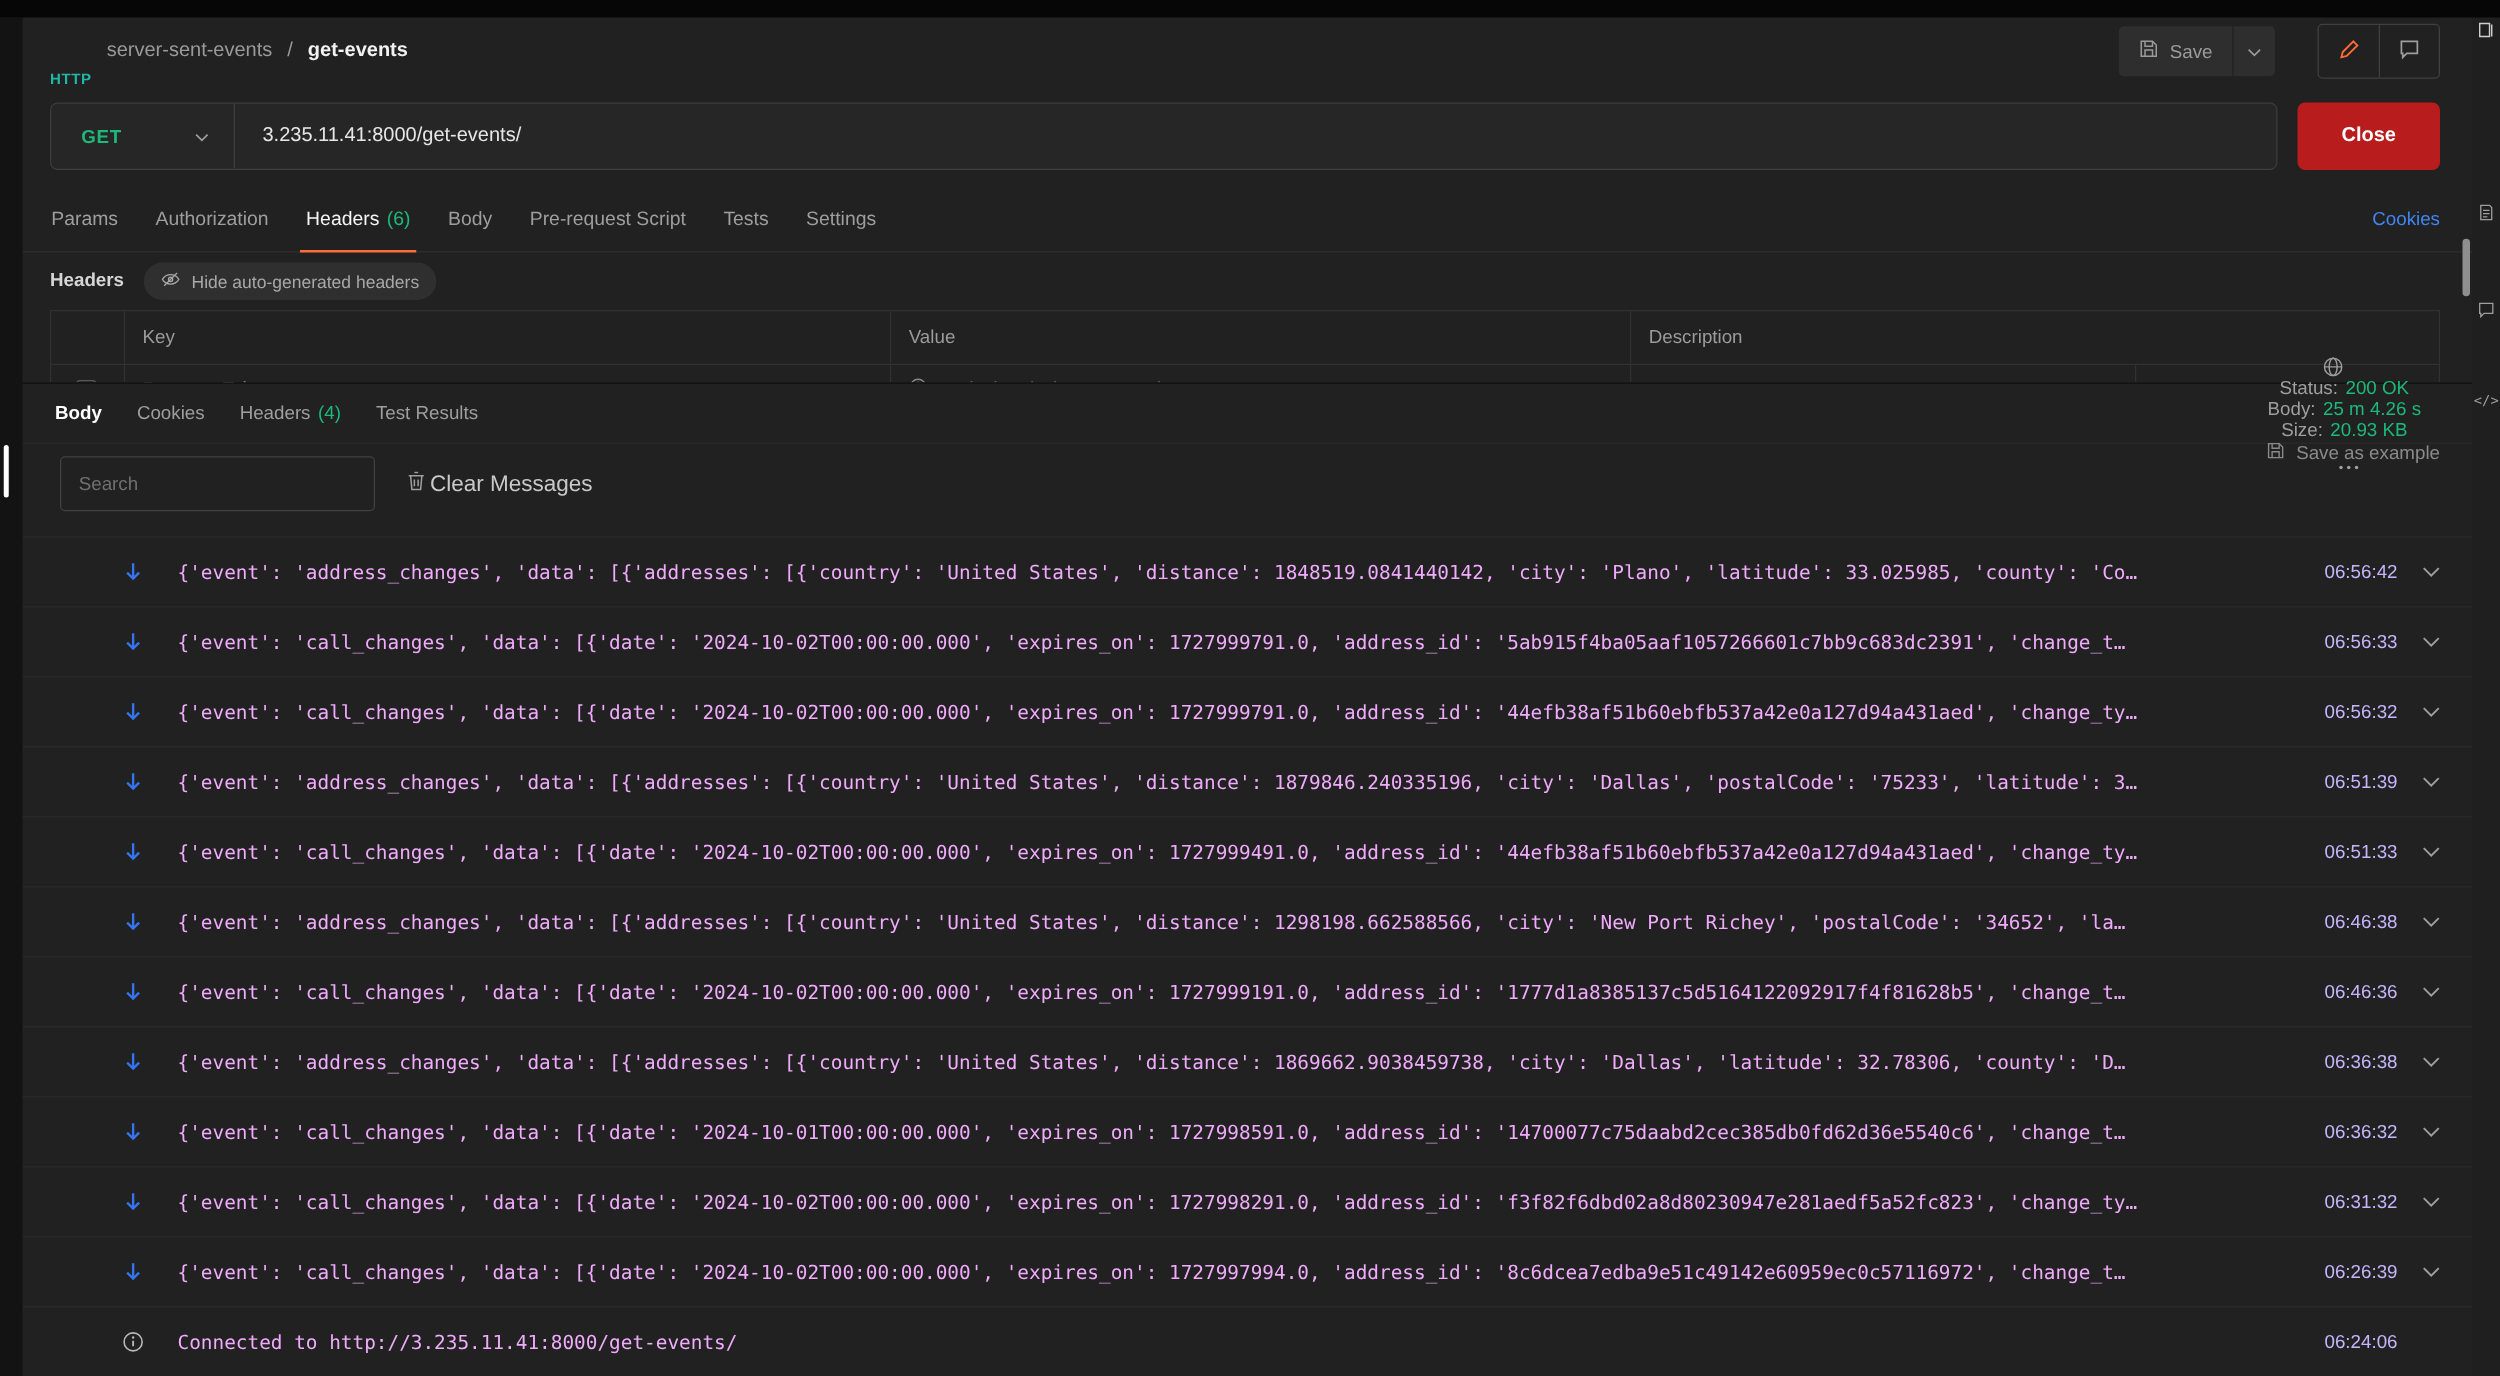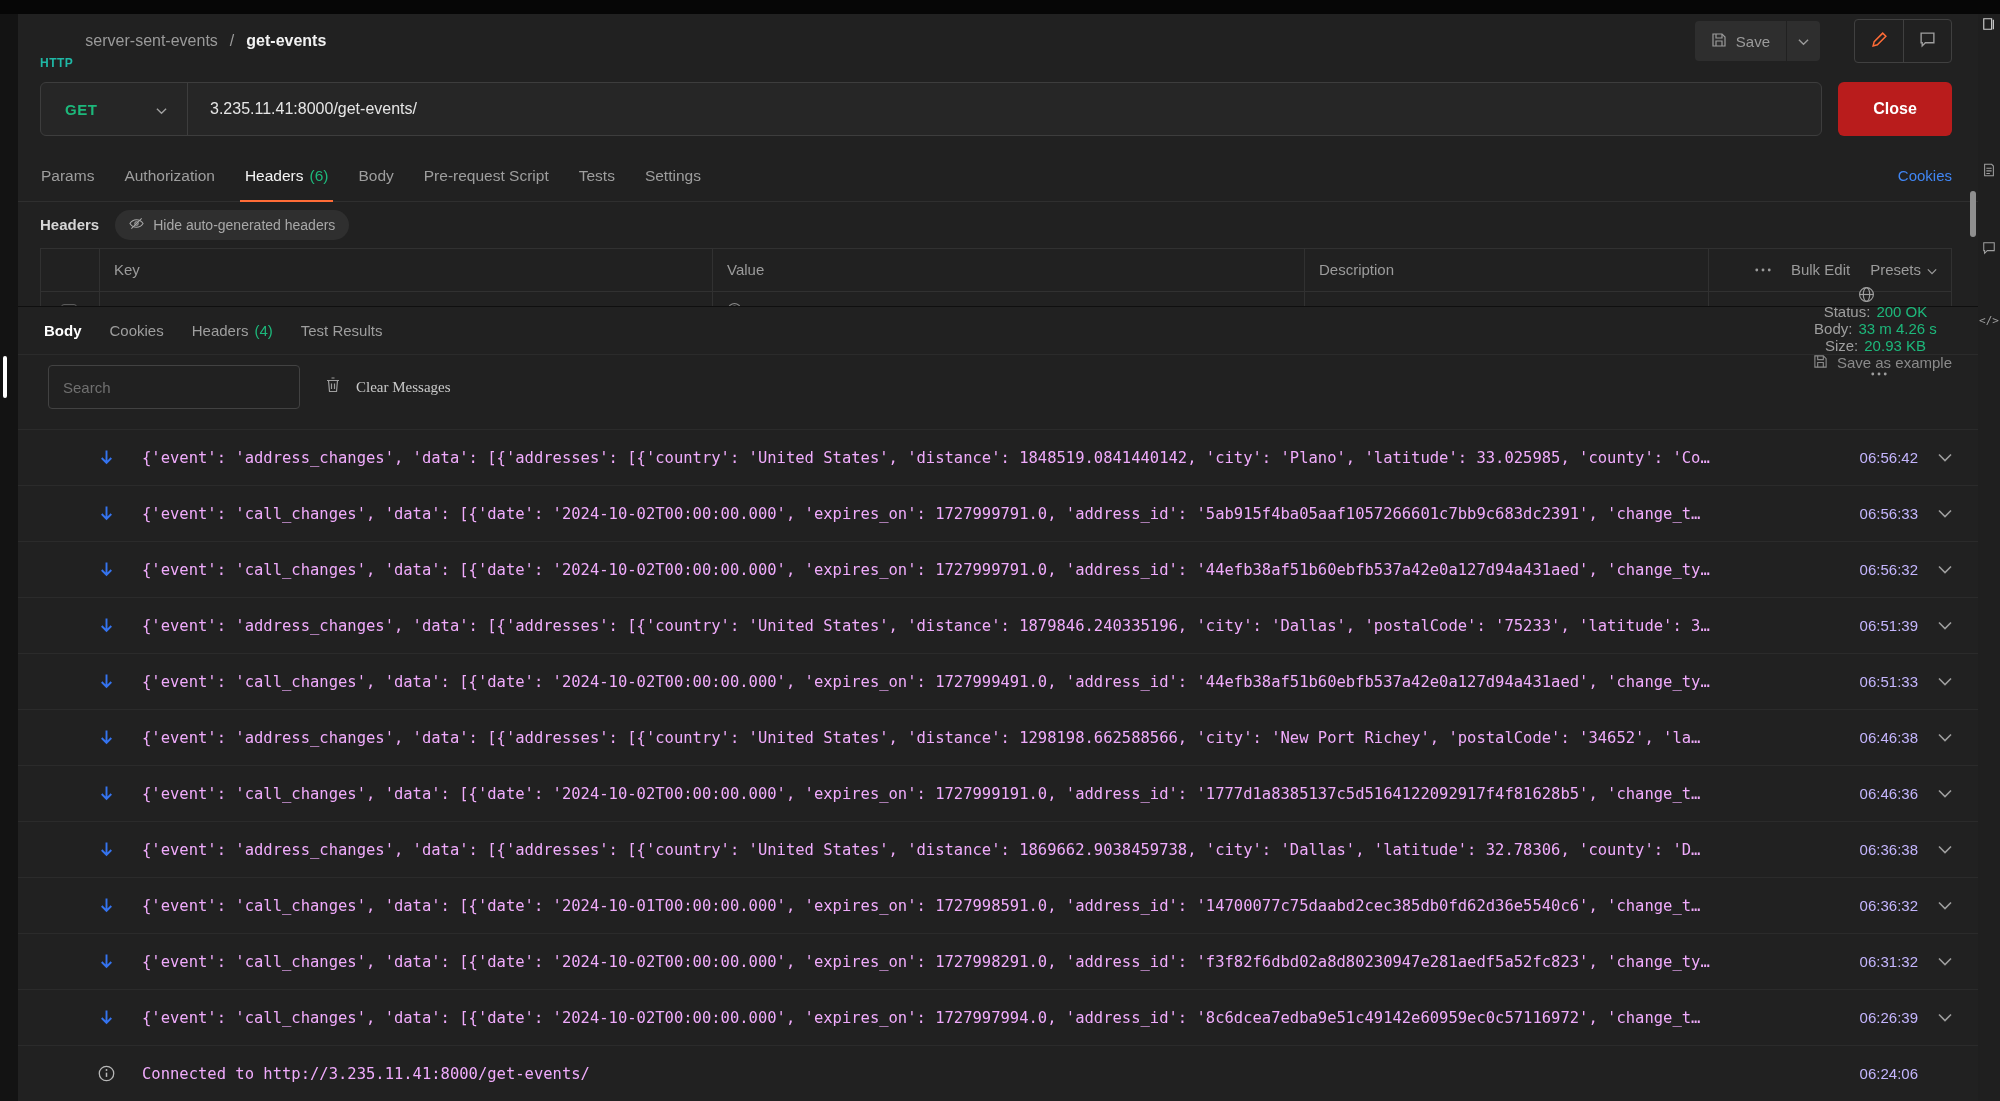--- a/index.html
+++ b/index.html
@@ -82,21 +82,21 @@
   .globe { color:#9e9e9e; display:flex; margin-right:4px; cursor:pointer; background:none; border:none; }
   .meta-pair { display:flex; gap:6px; margin-left:14px; white-space:nowrap; }
   .meta-label { color:#9e9e9e; }
   .meta-value { color:#1db87b; }
   .save-example { display:flex; align-items:center; gap:9px; margin-left:28px; color:#8a8a8a; background:none; border:none; font-size:15px; cursor:pointer; font-family:inherit; }
   .resp-more { margin-left:22px; color:#9e9e9e; background:none; border:none; display:flex; cursor:pointer; }
 
   .search-row { height:64px; display:flex; align-items:center; gap:26px; padding:0 26px 0 30px; }
   .search-input { width:252px; height:44px; background:#212121; border:1px solid #424242; border-radius:4px; color:#e0e0e0; font-size:15px; padding:0 14px; outline:none; font-family:inherit; }
   .search-input::placeholder { color:#707070; }
-  .clear-btn { display:flex; align-items:center; gap:16px; color:#c9c9c9; background:none; border:none; font-size:15px; cursor:pointer; font-family:Liberation Serif, serif; }
+  .clear-btn { display:flex; align-items:center; gap:4px; color:#c9c9c9; background:none; border:none; font-size:18px; cursor:pointer; font-family:Liberation Sans, sans-serif; }
   .clear-btn svg { color:#9e9e9e; }
 
   .messages { flex:1; overflow:hidden; margin-top:10px; }
   .msg-row { height:56px; display:flex; align-items:center; border-top:1px solid #2b2b2b; padding:0 26px 0 78px; cursor:pointer; }
   .msg-ic { width:20px; display:flex; align-items:center; justify-content:center; flex:none; }
   .msg-ic.arrow { color:#3574f0; }
   .msg-ic.info { color:#b8b8b8; display:none; }
   .msg-row.type-info .msg-ic.info { display:flex; }
   .msg-text { flex:1; margin:0 30px 0 26px; font-family:"DejaVu Sans Mono", monospace; font-size:15.5px; color:#f0abfc; white-space:nowrap; overflow:hidden; }
   .msg-time { color:#c4b5fd; font-size:15px; margin-right:20px; flex:none; }
@@ -249,38 +249,20 @@
           </span>
           <span>Hide auto-generated headers</span>
         </button>
       </div>
       <div class="hdr-table">
         <div class="hdr-grid hdr-head">
           <div class="hdr-cell"></div>
           <div class="hdr-cell">Key</div>
           <div class="hdr-cell">Value</div>
           <div class="hdr-cell">Description</div>
-          <div class="hdr-controls">
-            <button class="ctl">
-              <svg viewBox="0 0 18 4" width="16" height="4">
-                  <circle cx="2" cy="2" r="1.6" fill="currentColor"></circle>
-                  <circle cx="9" cy="2" r="1.6" fill="currentColor"></circle>
-                  <circle cx="16" cy="2" r="1.6" fill="currentColor"></circle>
-                </svg>
-            </button>
-            <button class="ctl">Bulk Edit</button>
-            <button class="ctl">
-              <span>Presets</span>
-              <span>
-                <svg viewBox="0 0 12 8" width="10" height="7">
-                    <path d="M1 1.5l5 5 5-5" fill="none" stroke="currentColor" stroke-width="1.5"></path>
-                  </svg>
-              </span>
-            </button>
-          </div>
         </div>
         <div class="hdr-grid hdr-row">
           <div>
               <div class="cb"></div>
             </div>
           <div class="hdr-cell row-key">Postman-Token</div>
           <div class="hdr-cell row-val">
             <span>
               <svg viewBox="0 0 16 16" width="15" height="15">
                   <circle cx="8" cy="8" r="6.5" fill="none" stroke="currentColor" stroke-width="1.1"></circle>
@@ -326,21 +308,21 @@
                 <ellipse cx="8" cy="8" rx="3" ry="6.5" fill="none" stroke="currentColor" stroke-width="1.1"></ellipse>
                 <path d="M1.5 8h13" stroke="currentColor" stroke-width="1.1"></path>
               </svg>
           </button>
           <span class="meta-pair">
             <span class="meta-label">Status:</span>
             <span class="meta-value">200 OK</span>
           </span>
           <span class="meta-pair">
             <span class="meta-label">Body:</span>
-            <span class="meta-value">33 m 4.26 s</span>
+            <span class="meta-value">25 m 4.26 s</span>
           </span>
           <span class="meta-pair">
             <span class="meta-label">Size:</span>
             <span class="meta-value">20.93 KB</span>
           </span>
           <button class="save-example">
             <span>
               <svg viewBox="0 0 16 16" width="15" height="15">
                   <path d="M2 2h9l3 3v9H2z" fill="none" stroke="currentColor" stroke-width="1.2"></path>
                   <path d="M5 2v4h6V2M5 14V9h6v5" fill="none" stroke="currentColor" stroke-width="1.2"></path>

